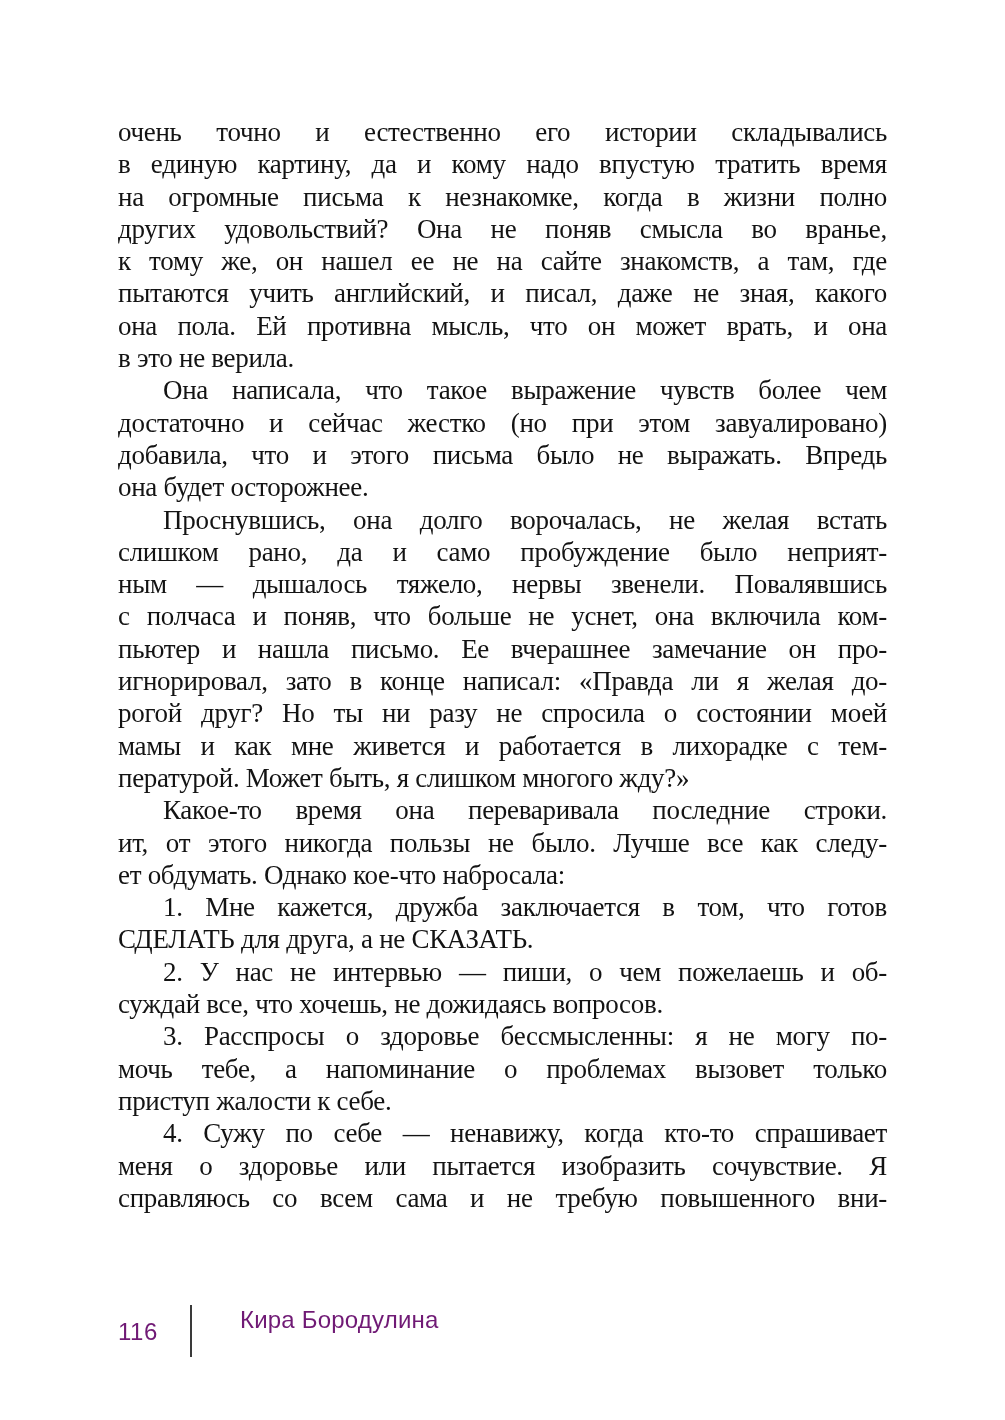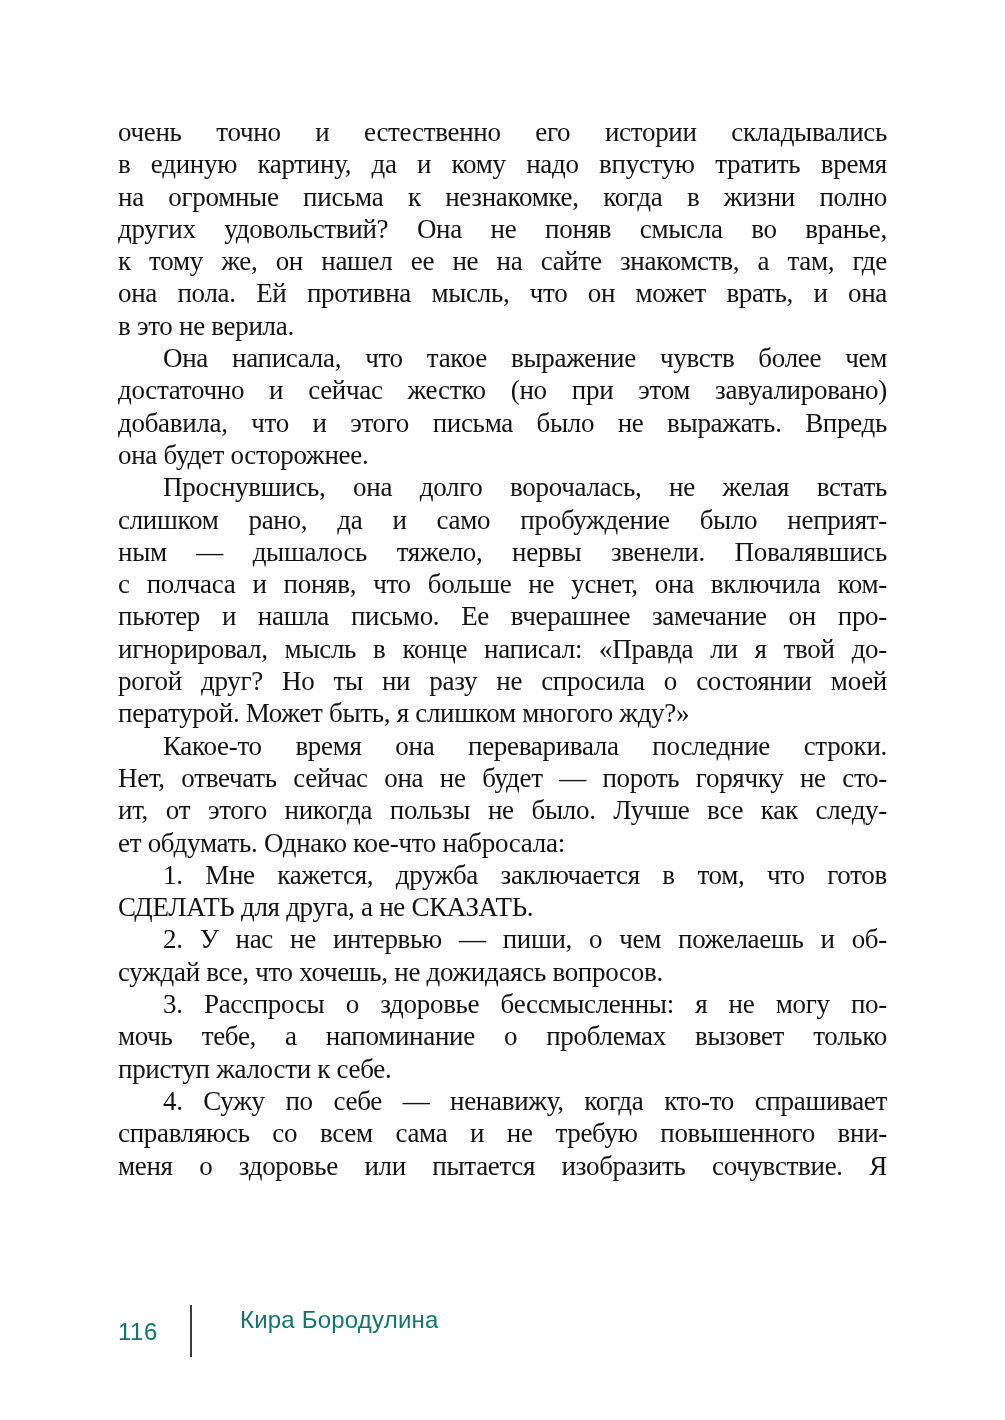--- a/index.html
+++ b/index.html
@@ -36,21 +36,21 @@
     text-align-last: left;
   }
   .footer {
     position: absolute;
     left: 118px;
     top: 1305px;
     width: 769px;
     height: 52px;
     font-family: "Liberation Sans", "DejaVu Sans", sans-serif;
     font-size: 24px;
-    color: #0f766e;
+    color: #701a75;
   }
   .footer .pagenum {
     position: absolute;
     left: 0;
     top: 13px;
     letter-spacing: 0.5px;
   }
   .footer .divider {
     position: absolute;
     left: 72px;
@@ -70,62 +70,63 @@
 <body>
 
 <div class="page">
   <main class="text-block">
       <div class="para">
         <div class="line">очень точно и естественно его истории складывались</div>
         <div class="line">в единую картину, да и кому надо впустую тратить время</div>
         <div class="line">на огромные письма к незнакомке, когда в жизни полно</div>
         <div class="line">других удовольствий? Она не поняв смысла во вранье,</div>
         <div class="line">к тому же, он нашел ее не на сайте знакомств, а там, где</div>
+        <div class="line">пытаются учить английский, и писал, даже не зная, какого</div>
         <div class="line">она пола. Ей противна мысль, что он может врать, и она</div>
         <div class="line last">в это не верила.</div>
       </div>
       <div class="para">
         <div class="line indent">Она написала, что такое выражение чувств более чем</div>
         <div class="line">достаточно и сейчас жестко (но при этом завуалировано)</div>
         <div class="line">добавила, что и этого письма было не выражать. Впредь</div>
         <div class="line last">она будет осторожнее.</div>
       </div>
       <div class="para">
         <div class="line indent">Проснувшись, она долго ворочалась, не желая встать</div>
         <div class="line">слишком рано, да и само пробуждение было неприят-</div>
         <div class="line">ным — дышалось тяжело, нервы звенели. Повалявшись</div>
         <div class="line">с полчаса и поняв, что больше не уснет, она включила ком-</div>
         <div class="line">пьютер и нашла письмо. Ее вчерашнее замечание он про-</div>
-        <div class="line">игнорировал, мысль в конце написал: «Правда ли я твой до-</div>
+        <div class="line">игнорировал, зато в конце написал: «Правда ли я желая до-</div>
         <div class="line">рогой друг? Но ты ни разу не спросила о состоянии моей</div>
+        <div class="line">мамы и как мне живется и работается в лихорадке с тем-</div>
         <div class="line last">пературой. Может быть, я слишком многого жду?»</div>
       </div>
       <div class="para">
         <div class="line indent">Какое-то время она переваривала последние строки.</div>
-        <div class="line">Нет, отвечать сейчас она не будет — пороть горячку не сто-</div>
         <div class="line">ит, от этого никогда пользы не было. Лучше все как следу-</div>
         <div class="line last">ет обдумать. Однако кое-что набросала:</div>
       </div>
       <div class="para">
         <div class="line indent">1. Мне кажется, дружба заключается в том, что готов</div>
         <div class="line last">СДЕЛАТЬ для друга, а не СКАЗАТЬ.</div>
       </div>
       <div class="para">
         <div class="line indent">2. У нас не интервью — пиши, о чем пожелаешь и об-</div>
         <div class="line last">суждай все, что хочешь, не дожидаясь вопросов.</div>
       </div>
       <div class="para">
         <div class="line indent">3. Расспросы о здоровье бессмысленны: я не могу по-</div>
         <div class="line">мочь тебе, а напоминание о проблемах вызовет только</div>
         <div class="line last">приступ жалости к себе.</div>
       </div>
       <div class="para">
         <div class="line indent">4. Сужу по себе — ненавижу, когда кто-то спрашивает</div>
+        <div class="line">меня о здоровье или пытается изобразить сочувствие. Я</div>
         <div class="line">справляюсь со всем сама и не требую повышенного вни-</div>
-        <div class="line">меня о здоровье или пытается изобразить сочувствие. Я</div>
       </div>
     </main>
   <footer class="footer">
     <span class="pagenum">116</span>
     <span class="divider"></span>
     <span class="author">Кира Бородулина</span>
   </footer>
 </div>
 
 </body></html>

